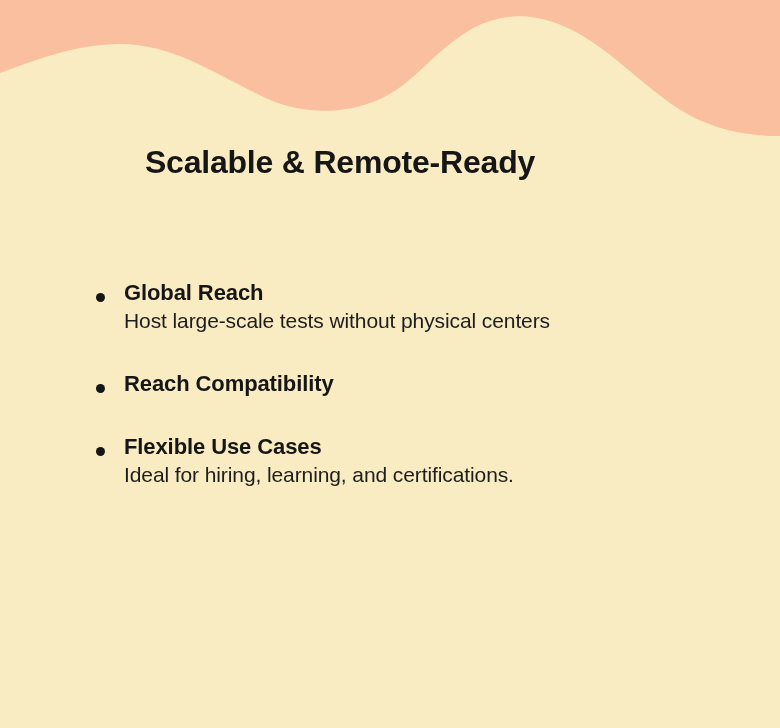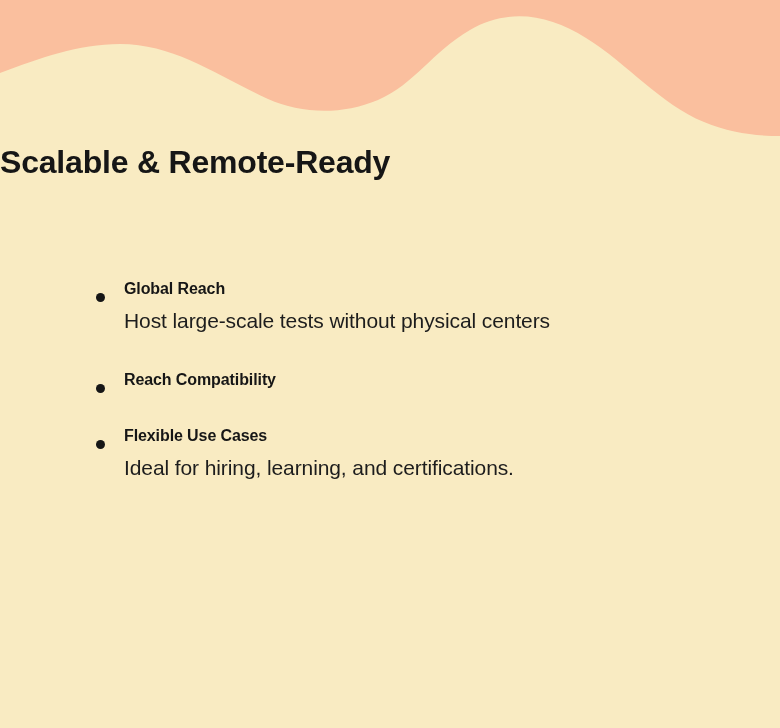--- a/index.html
+++ b/index.html
@@ -35,22 +35,23 @@
   .wave-band svg {
     display: block;
     width: 780px;
     height: 160px;
   }
 
   
   .title {
     position: absolute;
     top: 143px;
-    left: 0;
+    left: 16px;
     width: 648px;
+    text-align: center;
     font-size: 32px;
     font-weight: bold;
     letter-spacing: -0.2px;
     color: #161616;
     line-height: 1.2;
   }
 
   
   .feature-list {
     position: absolute;
@@ -72,33 +73,33 @@
     position: absolute;
     left: 4px;
     top: 14px;
     width: 9px;
     height: 9px;
     border-radius: 50%;
     background: #161616;
   }
 
   .feature-title {
-    font-size: 16px;
+    font-size: 22px;
     font-weight: bold;
     color: #161616;
     line-height: 1.25;
     letter-spacing: -0.1px;
   }
 
   .feature-desc {
     font-size: 21px;
     font-weight: normal;
     color: #1d1d1d;
     line-height: 1.3;
-    margin-top: 8px;
+    margin-top: 0;
     letter-spacing: -0.1px;
   }
 </style>
 </head>
 <body>
 
 <div class="slide">
 
   <div class="wave-band">
     <svg viewBox="0 0 780 160" preserveAspectRatio="none" xmlns="http://www.w3.org/2000/svg">

